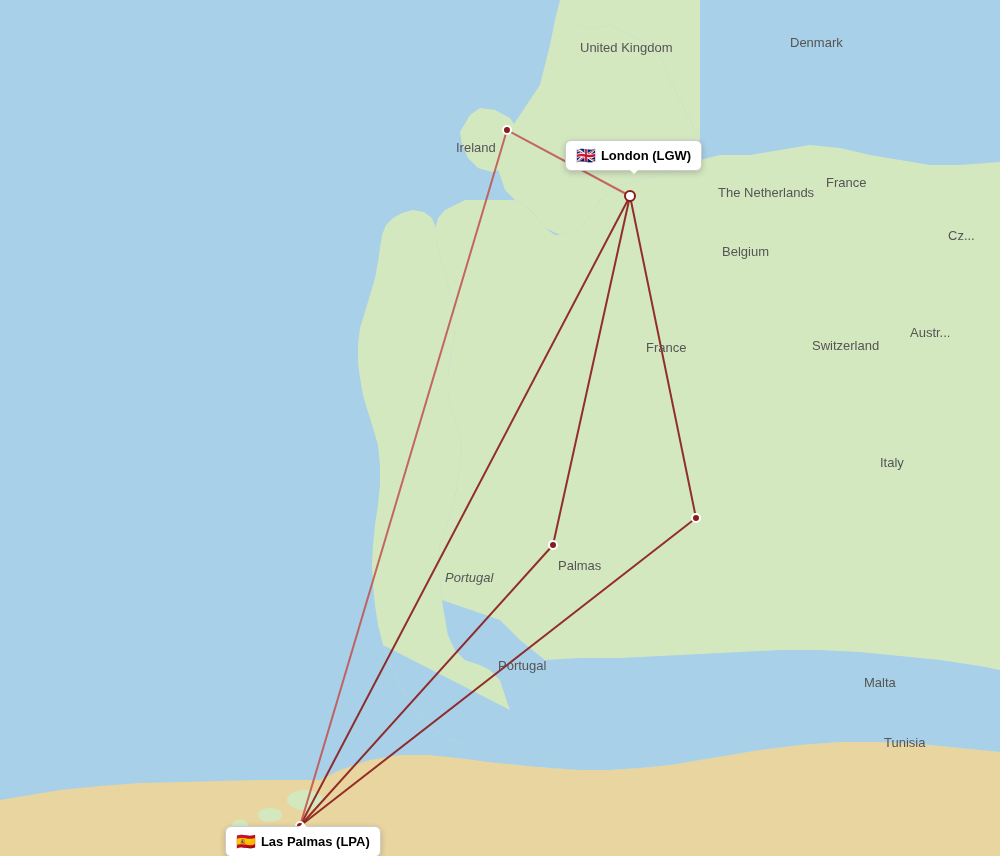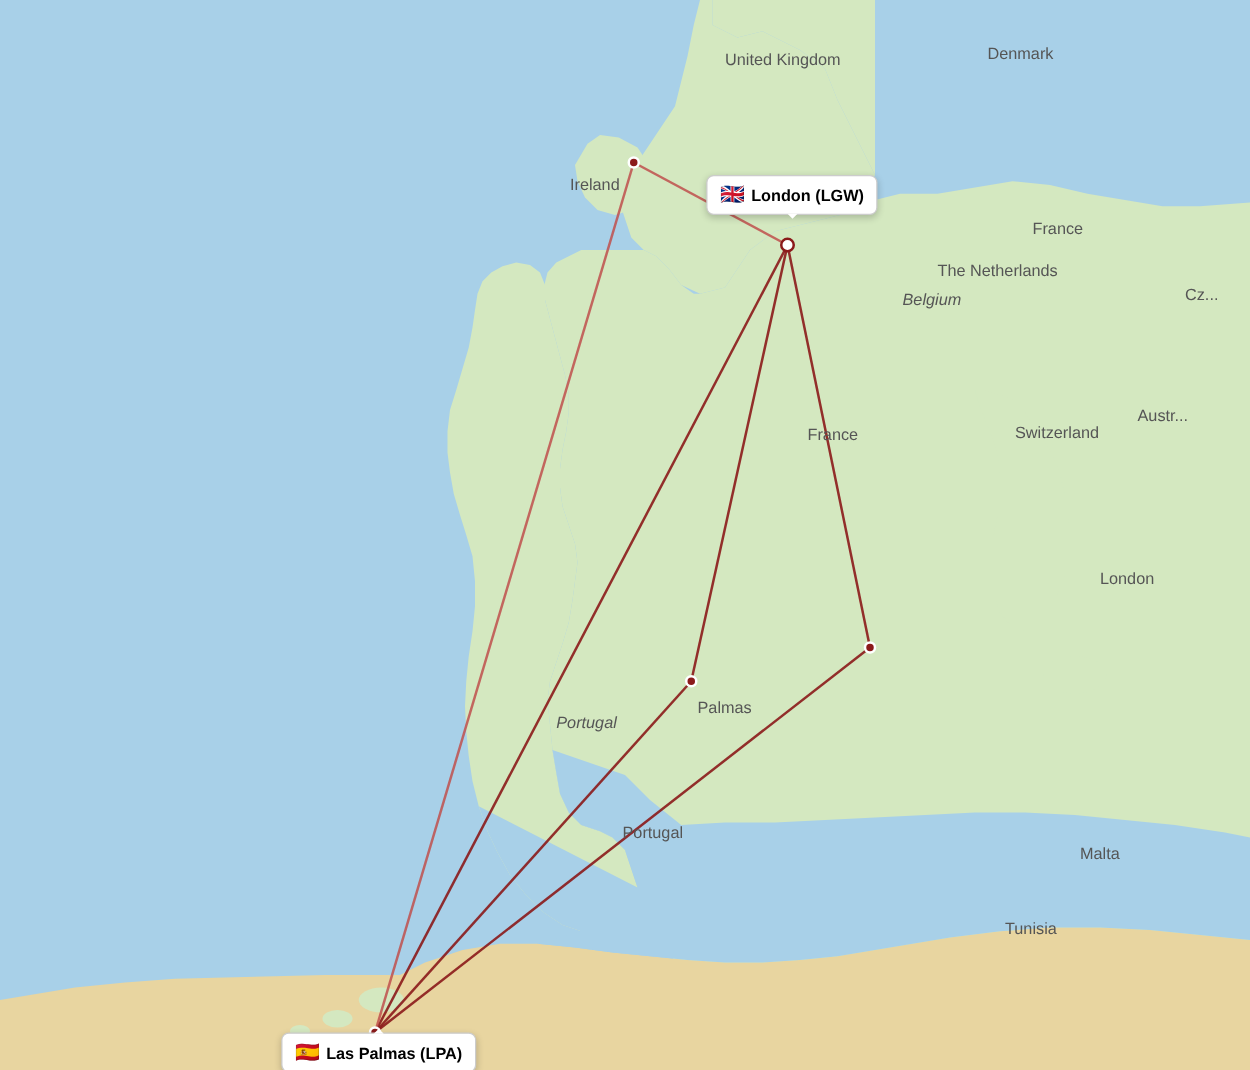--- a/index.html
+++ b/index.html
@@ -152,28 +152,28 @@
     <line x1="696" y1="518" x2="300" y2="826" stroke="#8B1A1A" stroke-width="2" opacity="0.9"></line>
   </svg>
 
   <div class="country-label" style="left:580px; top:40px;">United
 Kingdom</div>
   <div class="country-label" style="left:456px; top:140px;">Ireland</div>
   <div class="country-label" style="left:646px; top:340px;">France</div>
   <div class="country-label" style="left:558px; top:558px;">Palmas</div>
   <div class="country-label" style="left:445px; top:570px;font-style:italic;">Portugal</div>
   <div class="country-label" style="left:498px; top:658px;">Portugal</div>
-  <div class="country-label" style="left:750px; top:185px;margin-top:24px;">The Netherlands</div>
-  <div class="country-label" style="left:722px; top:232px;font-style:italic;">Belgium</div>
+  <div class="country-label" style="left:718px; top:185px;">The Netherlands</div>
+  <div class="country-label" style="left:722px; top:244px;">Belgium</div>
   <div class="country-label" style="left:826px; top:175px;">France</div>
   <div class="country-label" style="left:812px; top:338px;">Switzerland</div>
-  <div class="country-label" style="left:880px; top:455px;">London</div>
+  <div class="country-label" style="left:880px; top:455px;">Italy</div>
   <div class="country-label" style="left:910px; top:325px;">Austr...</div>
   <div class="country-label" style="left:948px; top:228px;">Cz...</div>
-  <div class="country-label" style="left:804px; top:735px;">Tunisia</div>
+  <div class="country-label" style="left:884px; top:735px;">Tunisia</div>
   <div class="country-label" style="left:864px; top:675px;">Malta</div>
   <div class="country-label" style="left:790px; top:35px;">Denmark</div>
 
   <div class="airport-dot" style="left:507px; top:130px;"></div>
   <div class="airport-dot" style="left:553px; top:545px;"></div>
   <div class="airport-dot" style="left:696px; top:518px;"></div>
 
   <div class="airport-dot hub" style="left:630px; top:196px;"></div>
   <div class="airport-label" style="left:565px; top:140px;">
     <span class="flag">🇬🇧</span>

